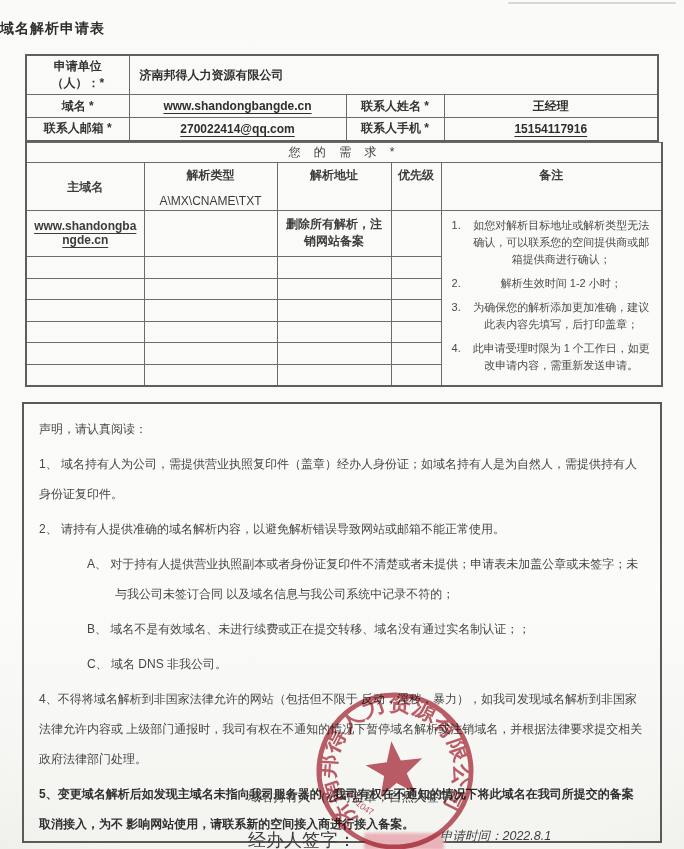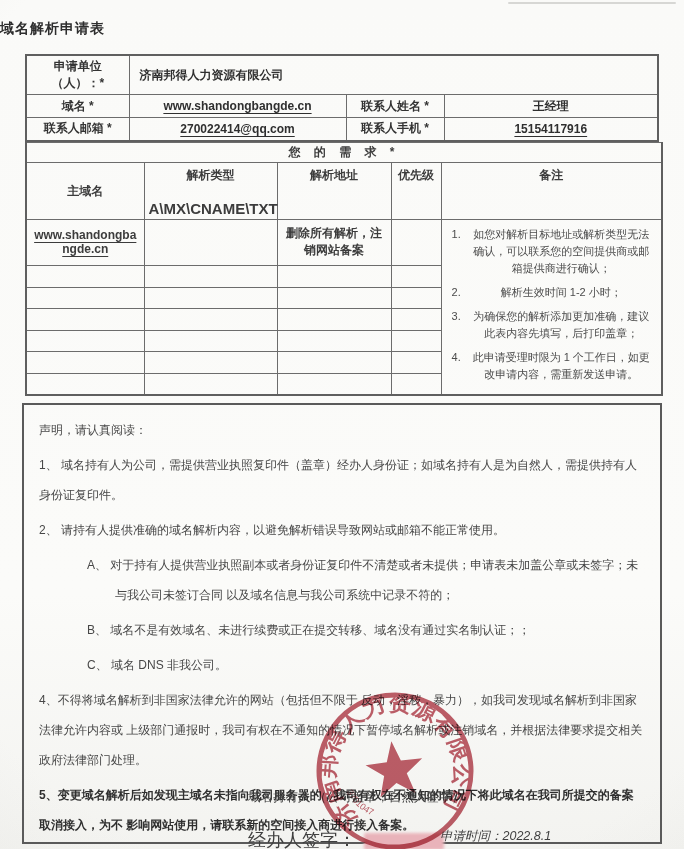--- a/index.html
+++ b/index.html
@@ -26,37 +26,37 @@
   table { border-collapse:collapse; table-layout:fixed; }
   .tbl { width:588px; margin:14px 0 0 25px; border:2px solid #5f5f5f; }
   .tbl td { border:1px solid #6c6c6c; font-size:12px; text-align:center; vertical-align:middle; padding:2px 4px; }
   .lab { font-weight:bold; color:#333; }
   .val { font-weight:bold; color:#2f2f2f; font-size:12.5px; }
   .u { text-decoration:underline; text-underline-offset:3px; }
   .info-tbl tr { height:23px; }
   .info-tbl { margin-top:16px; }
 
   .needs-tbl { margin-top:0; border-top:none; }
-  .needs-title td { height:16px; font-weight:bold; letter-spacing:5px; font-size:12px; padding:1px; }
+  .needs-title td { height:16px; font-weight:normal; letter-spacing:5px; font-size:12px; padding:1px; }
   .needs-head td { height:36px; font-weight:bold; vertical-align:top; padding-top:4px; }
-  .type-sub { display:block; font-weight:bold; font-size:15px; margin-top:16px; letter-spacing:0; }
+  .type-sub { display:block; font-weight:normal; font-size:12px; margin-top:10px; letter-spacing:0; }
   .data-row { height:41px; }
   .data-row td { vertical-align:middle; }
   .cell-domain { font-weight:bold; word-break:break-all; text-decoration:underline; text-underline-offset:3px; padding:0 10px; }
   .cell-address { font-weight:bold; padding:0 12px; }
   .empty-row { height:19px; }
   .remarks-cell { vertical-align:top !important; text-align:left; padding:6px 8px 4px 8px !important; }
   .remarks-list { list-style:none; counter-reset:rem; font-size:11px; color:#4b4b4b; line-height:1.55; }
   .remarks-list li { counter-increment:rem; padding-left:20px; position:relative; margin-bottom:7px; }
   .remarks-list li::before { content:counter(rem) "."; position:absolute; left:2px; top:0; }
 
   .notes-box {
     position:relative;
     width:640px; height:441px;
-    margin:7px 0 0 22px;
+    margin:15px 0 0 22px;
     border:2px solid #5a5a5a;
     padding:10px 16px 0 15px;
     font-size:12px; color:#474747;
   }
   .notes-box p { line-height:30px; margin-top:5px; }
   .notes-box p.first { margin-top:0; }
   .note-sub { padding-left:76px; text-indent:-28px; }
   .note-bold { font-weight:bold; color:#2f2f2f; }
 
   .holder-line { position:absolute; left:248px; top:789px; font-size:12.5px; color:#3f3f3f; }

